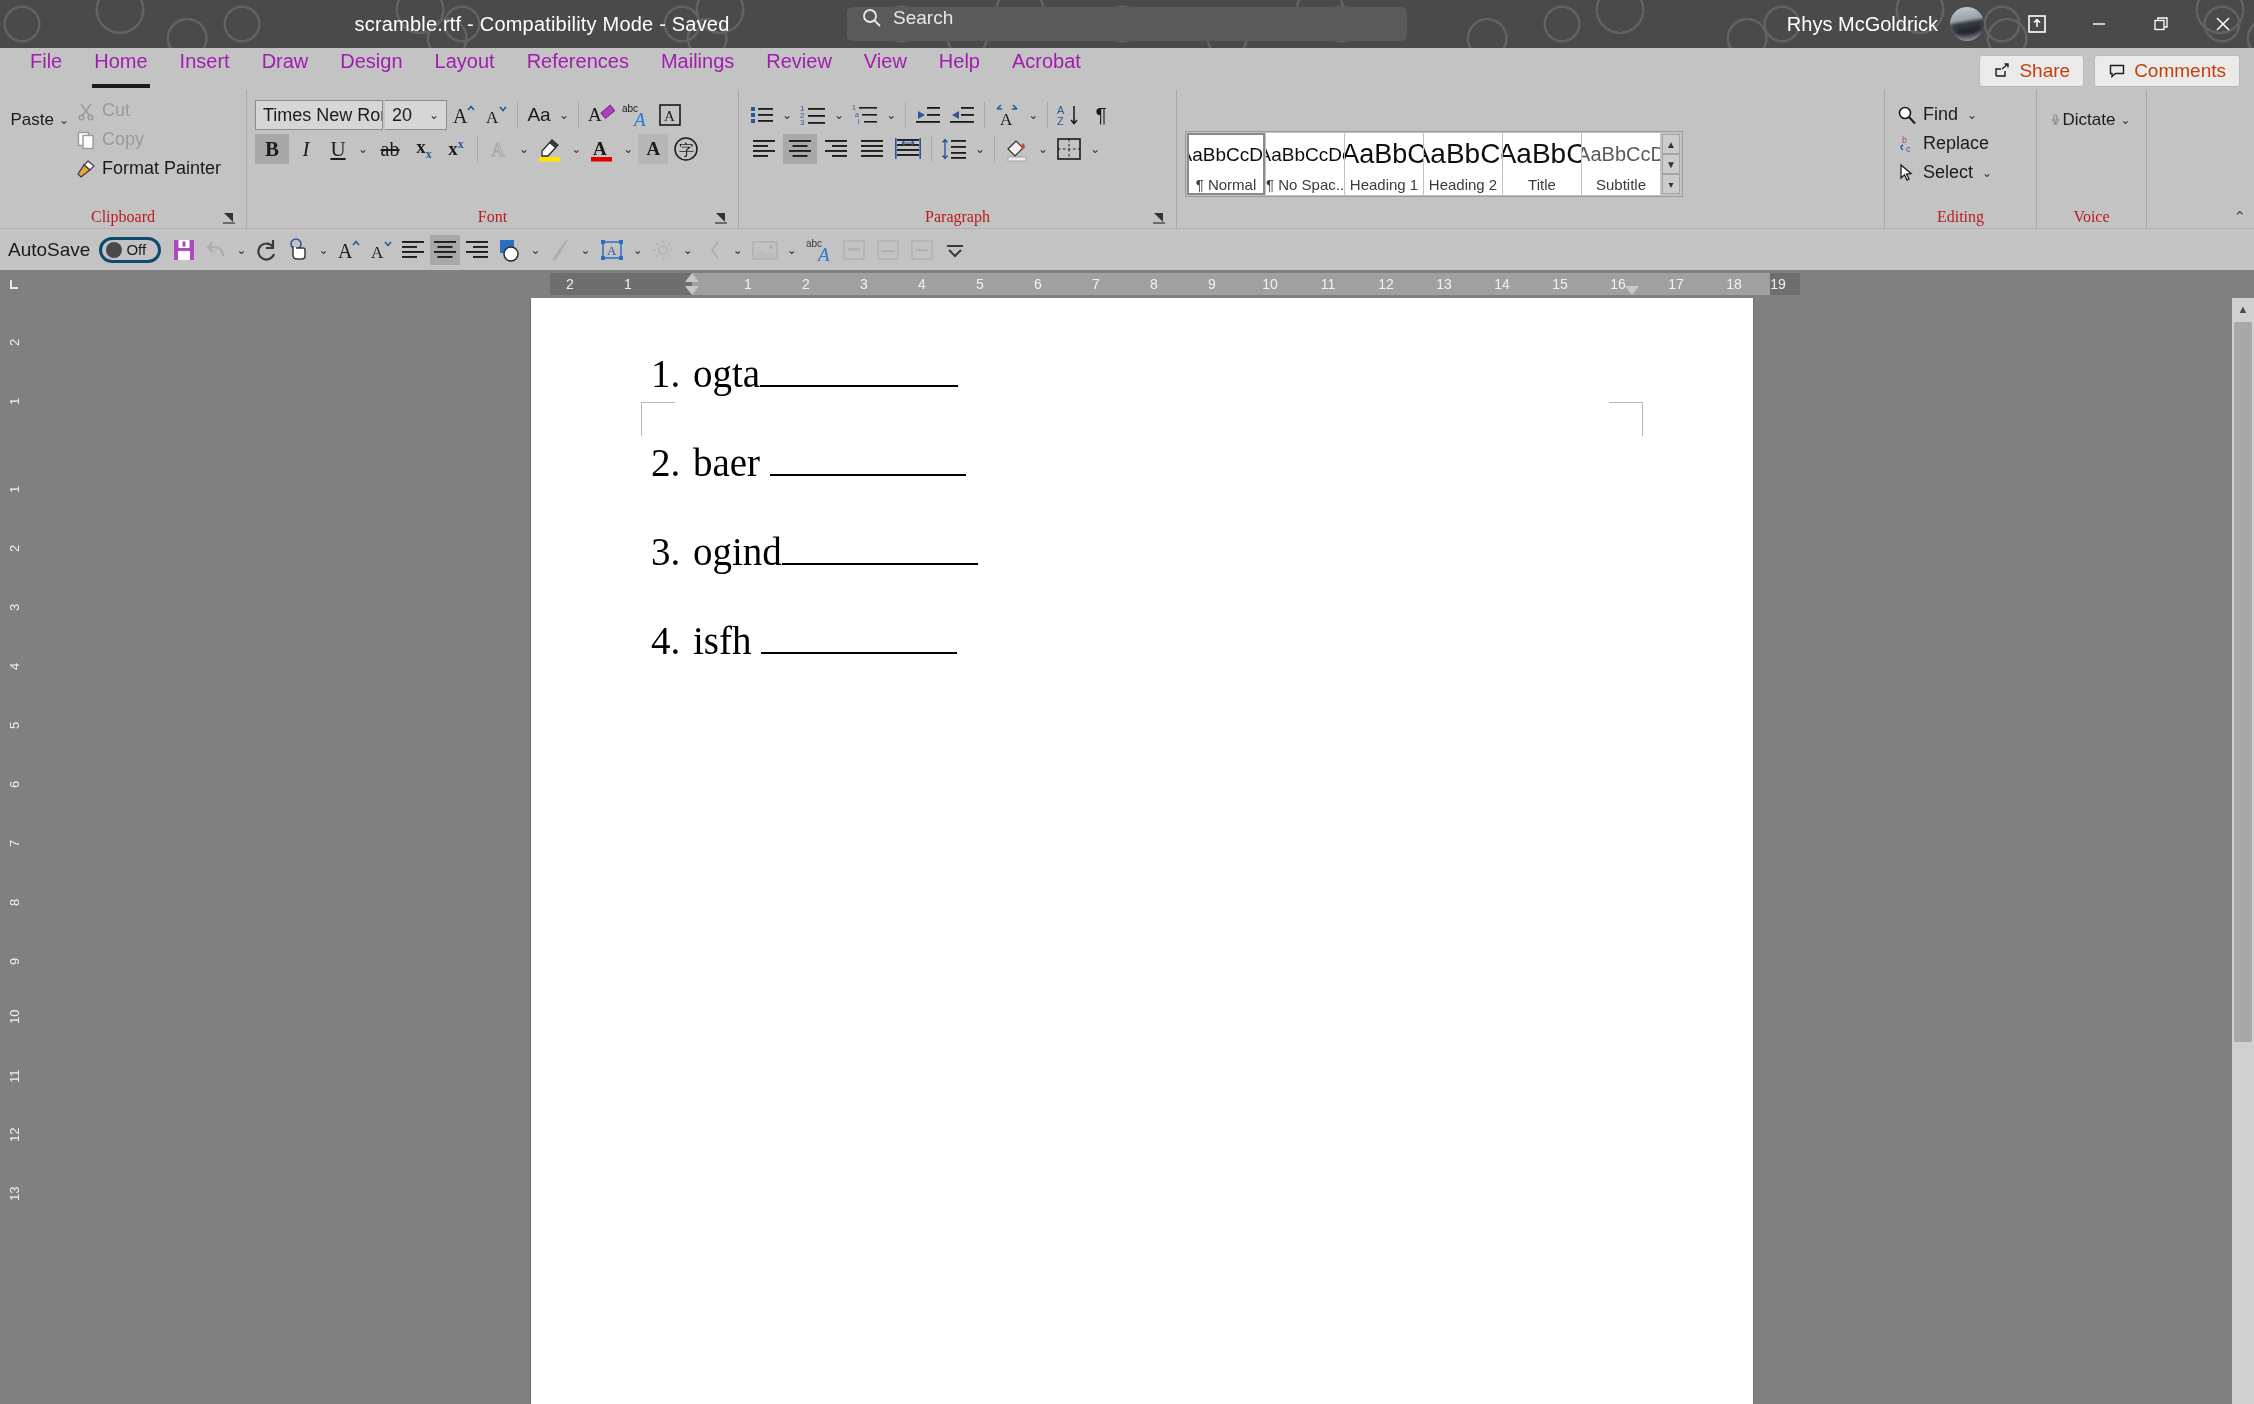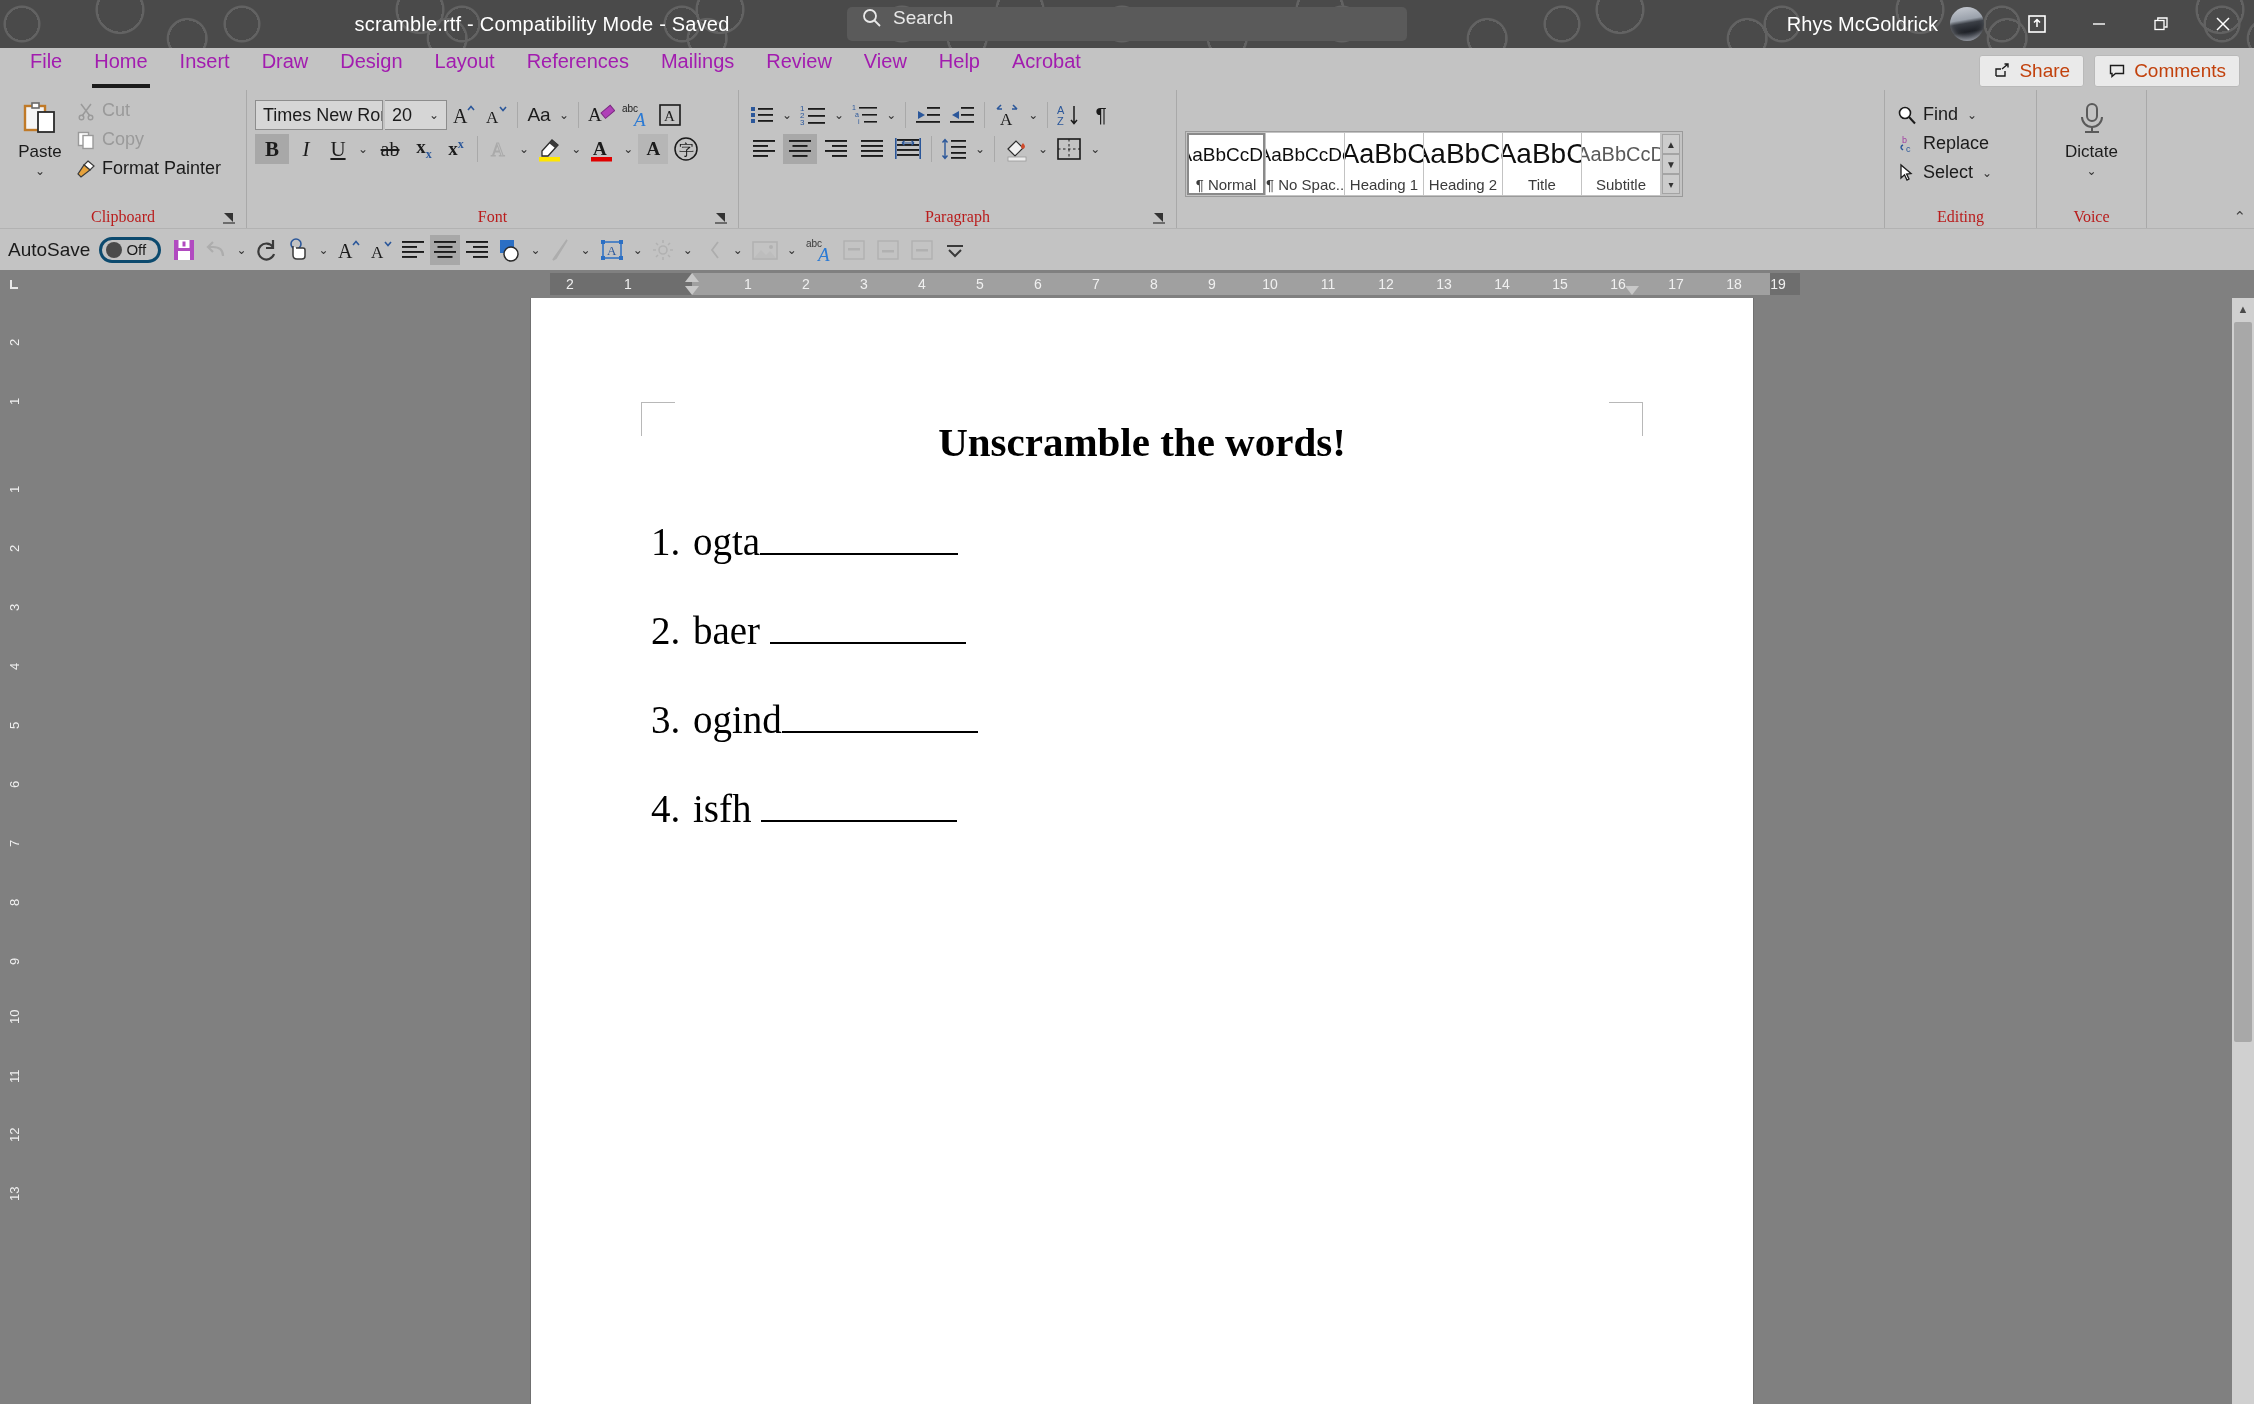--- a/index.html
+++ b/index.html
@@ -110,21 +110,21 @@
     font-family: Liberation Serif, serif;
   }
   .group-label .dlg {
     position: absolute; right: 2px; bottom: 3px;
     width: 14px; height: 14px;
   }
   .rows { display: flex; flex-direction: column; gap: 4px; }
   .row { display: flex; align-items: center; gap: 2px; }
 
   .bigbtn {
-    width: 64px; display: flex; flex-direction: column;
+    width: 64px; display: flex; flex-direction: row;
     align-items: center; gap: 2px;
     font-size: 17px; color: #1b1b1b; padding-top: 4px;
   }
   .smallitem {
     display: flex; align-items: center; gap: 6px;
     font-size: 18px; color: #1b1b1b;
     padding: 2px 4px; white-space: nowrap;
   }
   .smallitem.dim { color: #9a9a9a; }
   .iconbtn {
@@ -1012,21 +1012,20 @@
     <div class="vnum" style="top:785px">11</div>
     <div class="vnum" style="top:844px">12</div>
     <div class="vnum" style="top:903px">13</div>
   </div>
 
   <div class="docarea">
     <div class="page">
       <div class="marginmark tl"></div>
       <div class="marginmark tr"></div>
 
-      <div class="doctitle">Unscramble the words!</div>
 
       <div class="doclist">
         <div class="docitem">
           <span class="num">1.</span>
           <span class="word">ogta</span>
           <span class="blank" style="width:198px"></span>
         </div>
         <div class="docitem">
           <span class="num">2.</span>
           <span class="word">baer </span>

